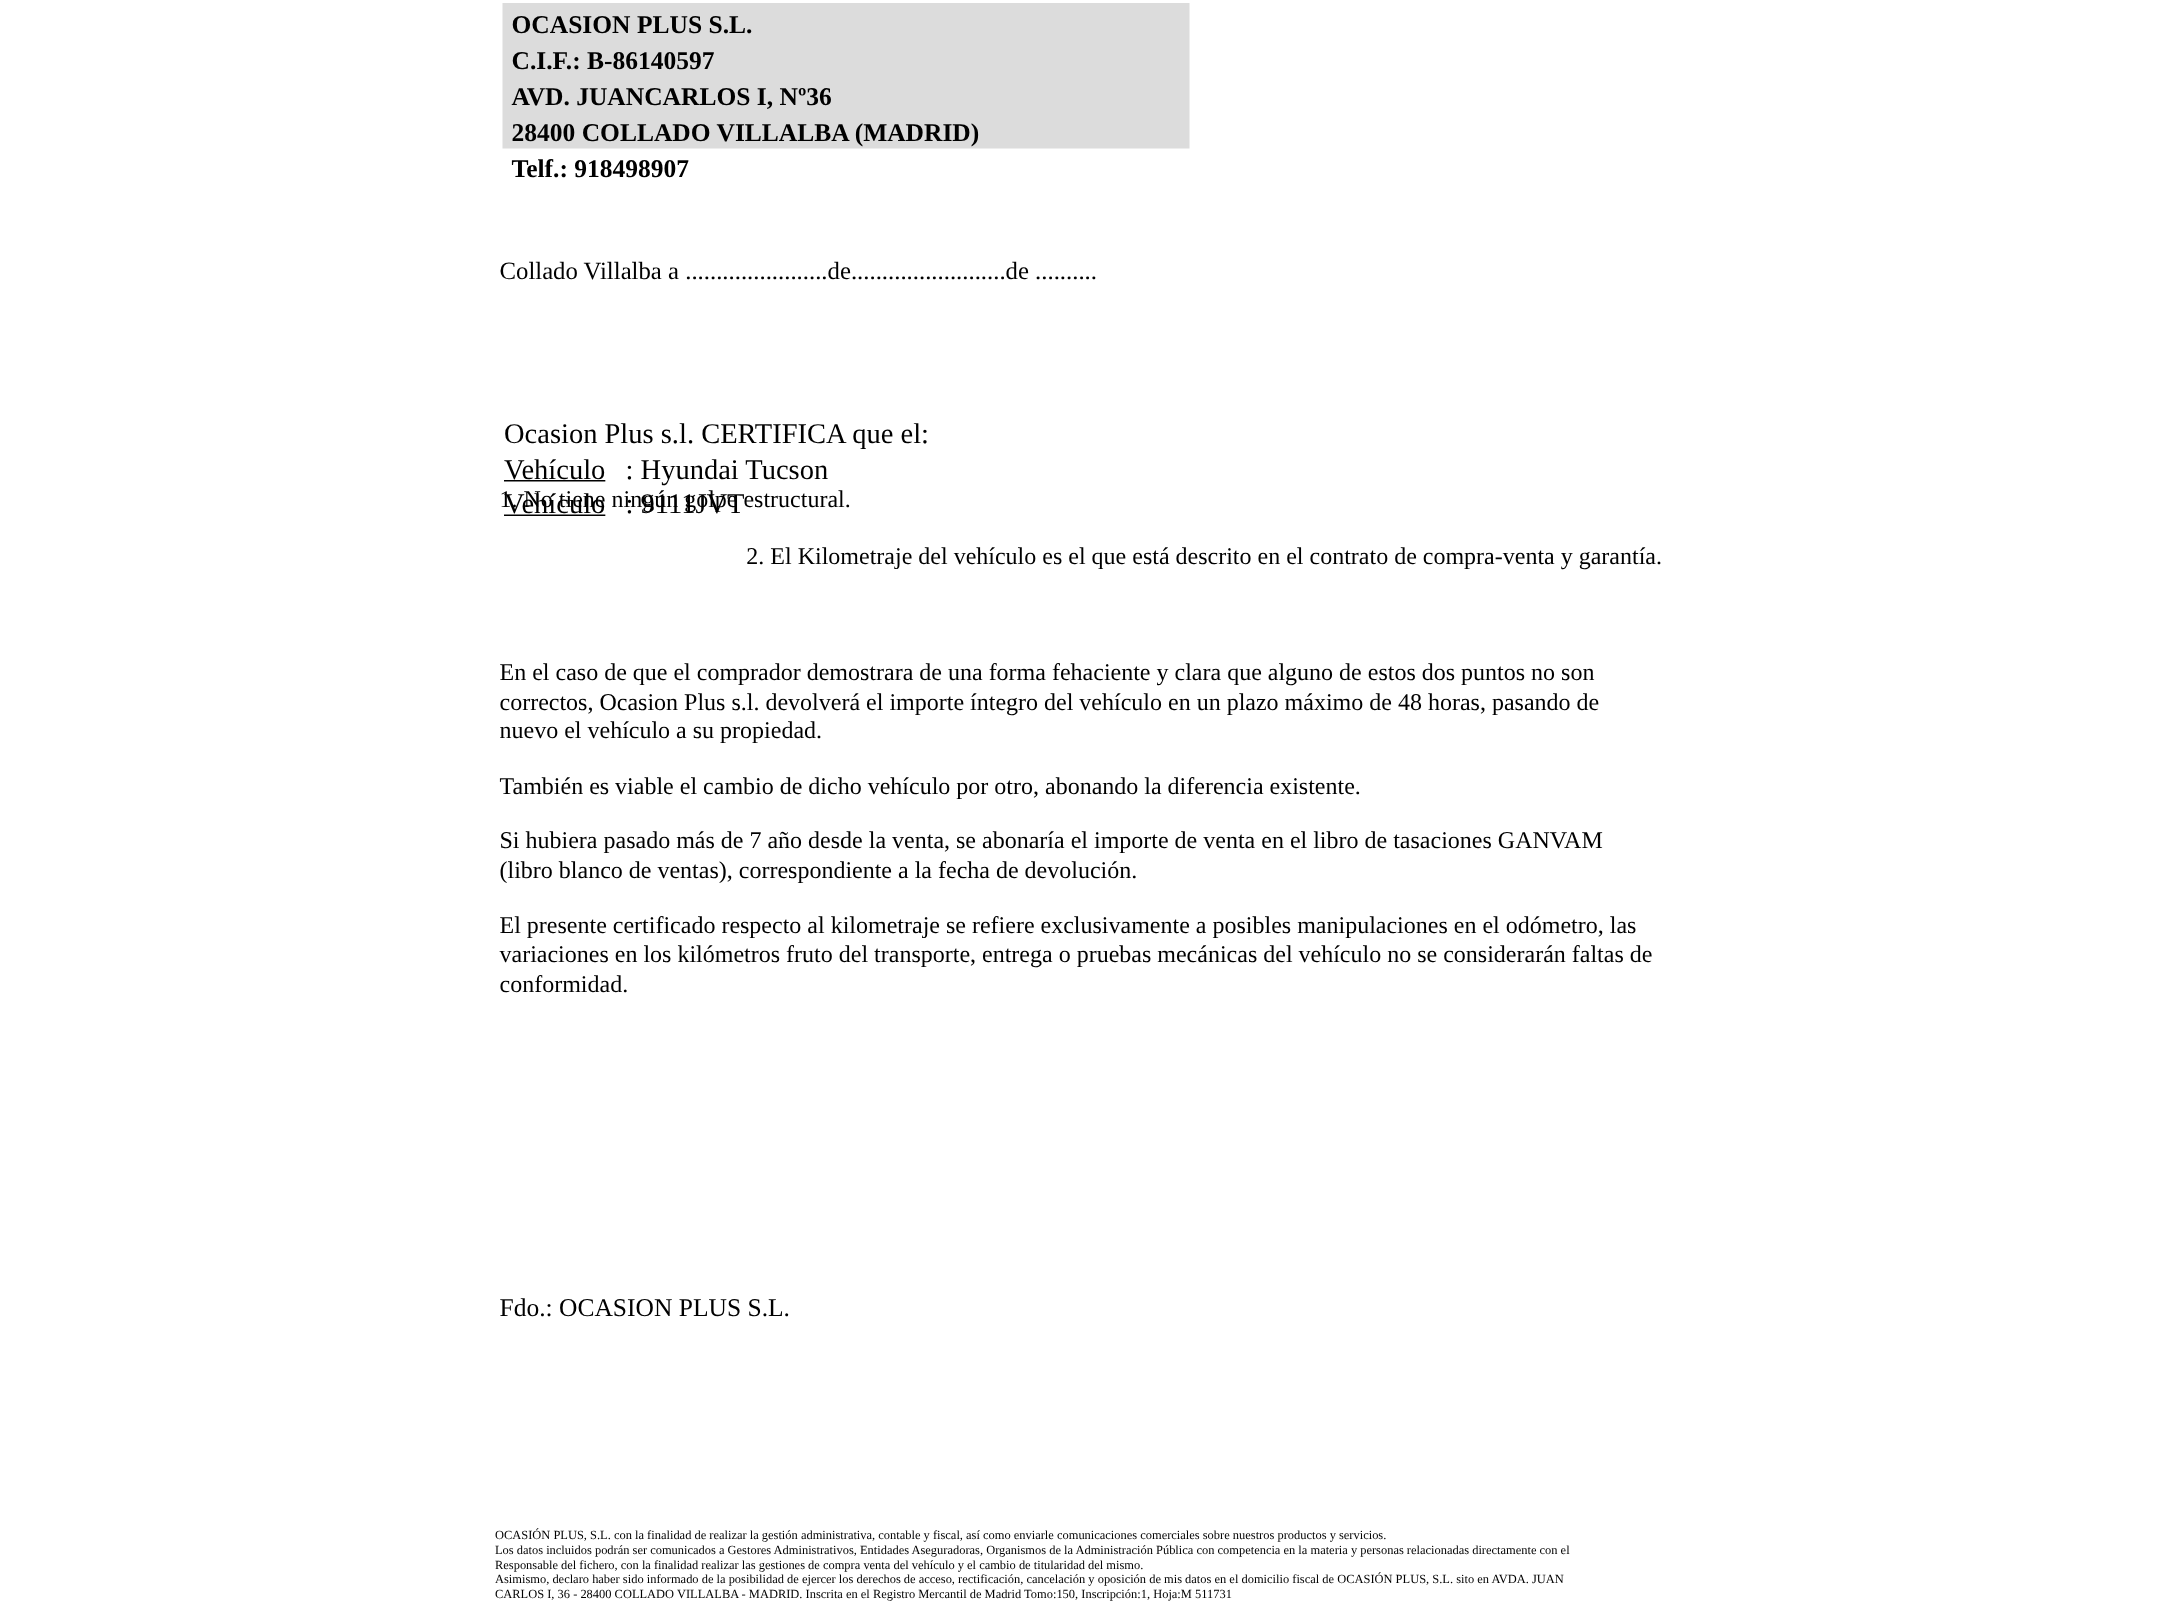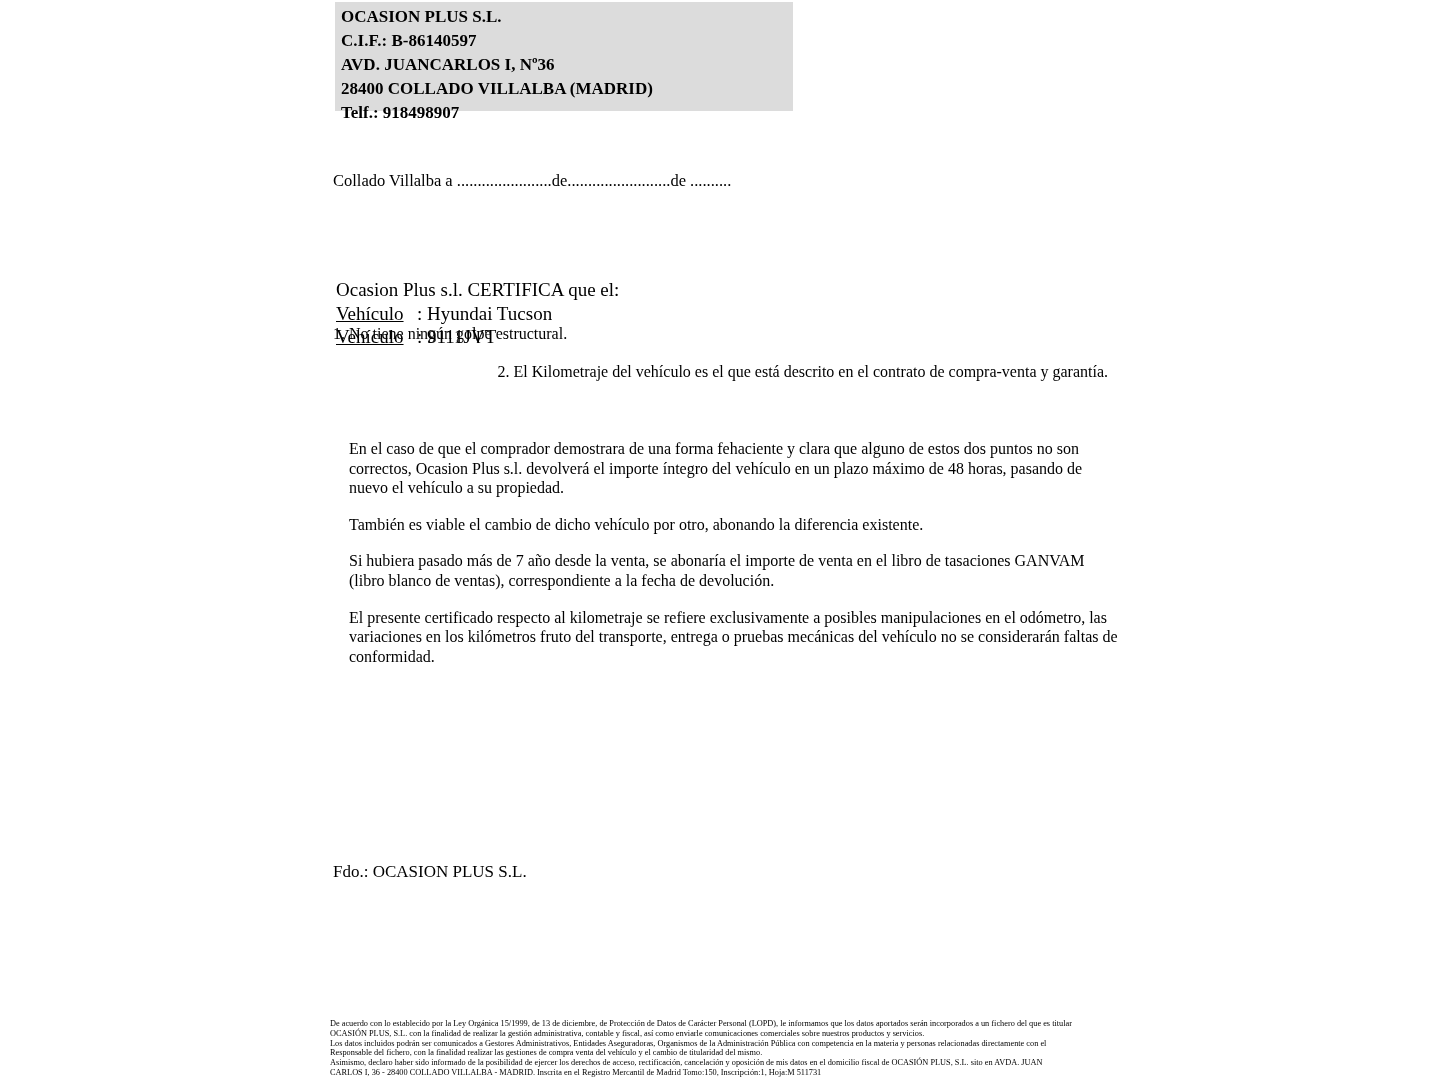--- a/index.html
+++ b/index.html
@@ -12,21 +12,21 @@
     overflow: hidden;
     font-family: "Liberation Serif", "DejaVu Serif", serif;
     color: #000000;
   }
 
   .header-box {
     position: absolute;
     left: 335px;
     top: 2px;
     width: 458px;
-    height: 109px;
+    height: 97px;
     background: #dcdcdc;
     padding: 3px 6px 0 6px;
   }
   .header-box .hline {
     font-size: 17px;
     font-weight: bold;
     line-height: 24px;
     white-space: nowrap;
   }
 
@@ -63,21 +63,20 @@
   }
   .items-block .item + .item { margin-top: 18px; text-align: right; }
 
   .paragraphs {
     position: absolute;
     left: 333px;
     top: 439px;
     width: 775px;
     font-size: 16px;
     line-height: 19.6px;
-    margin-left: 16px;
   }
   .paragraphs .para + .para { margin-top: 17px; }
 
   .signature {
     position: absolute;
     left: 333px;
     top: 862px;
     font-size: 17px;
     line-height: 20px;
     white-space: nowrap;
@@ -126,21 +125,20 @@
   <div class="paragraphs">
     <div class="para">En el caso de que el comprador demostrara de una forma fehaciente y clara que alguno de estos dos puntos no son correctos, Ocasion Plus s.l. devolverá el importe íntegro del vehículo en un plazo máximo de 48 horas, pasando de nuevo el vehículo a su propiedad.</div>
     <div class="para">También es viable el cambio de dicho vehículo por otro, abonando la diferencia existente.</div>
     <div class="para">Si hubiera pasado más de 7 año desde la venta, se abonaría el importe de venta en el libro de tasaciones GANVAM (libro blanco de ventas), correspondiente a la fecha de devolución.</div>
     <div class="para">El presente certificado respecto al kilometraje se refiere exclusivamente a posibles manipulaciones en el odómetro, las variaciones en los kilómetros fruto del transporte, entrega o pruebas mecánicas del vehículo no se considerarán faltas de conformidad.</div>
   </div>
 
   <div class="signature">Fdo.: OCASION PLUS S.L.</div>
 
   <div class="footer">
-    <div class="fline">De acuerdo con lo establecido por la Ley Orgánica 15/1999, de 13 de diciembre, de Protección de Datos de Carácter Personal (LOPD), le informamos que los datos aportados serán incorporados a un fichero del que es titular</div>
     <div class="fline">OCASIÓN PLUS, S.L. con la finalidad de realizar la gestión administrativa, contable y fiscal, así como enviarle comunicaciones comerciales sobre nuestros productos y servicios.</div>
     <div class="fline">Los datos incluidos podrán ser comunicados a Gestores Administrativos, Entidades Aseguradoras, Organismos de la Administración Pública con competencia en la materia y personas relacionadas directamente con el</div>
     <div class="fline">Responsable del fichero, con la finalidad realizar las gestiones de compra venta del vehículo y el cambio de titularidad del mismo.</div>
     <div class="fline">Asimismo, declaro haber sido informado de la posibilidad de ejercer los derechos de acceso, rectificación, cancelación y oposición de mis datos en el domicilio fiscal de OCASIÓN PLUS, S.L. sito en AVDA. JUAN</div>
     <div class="fline">CARLOS I, 36 - 28400 COLLADO VILLALBA - MADRID. Inscrita en el Registro Mercantil de Madrid Tomo:150, Inscripción:1, Hoja:M 511731</div>
   </div>
 
 </div>
 
 </body></html>

